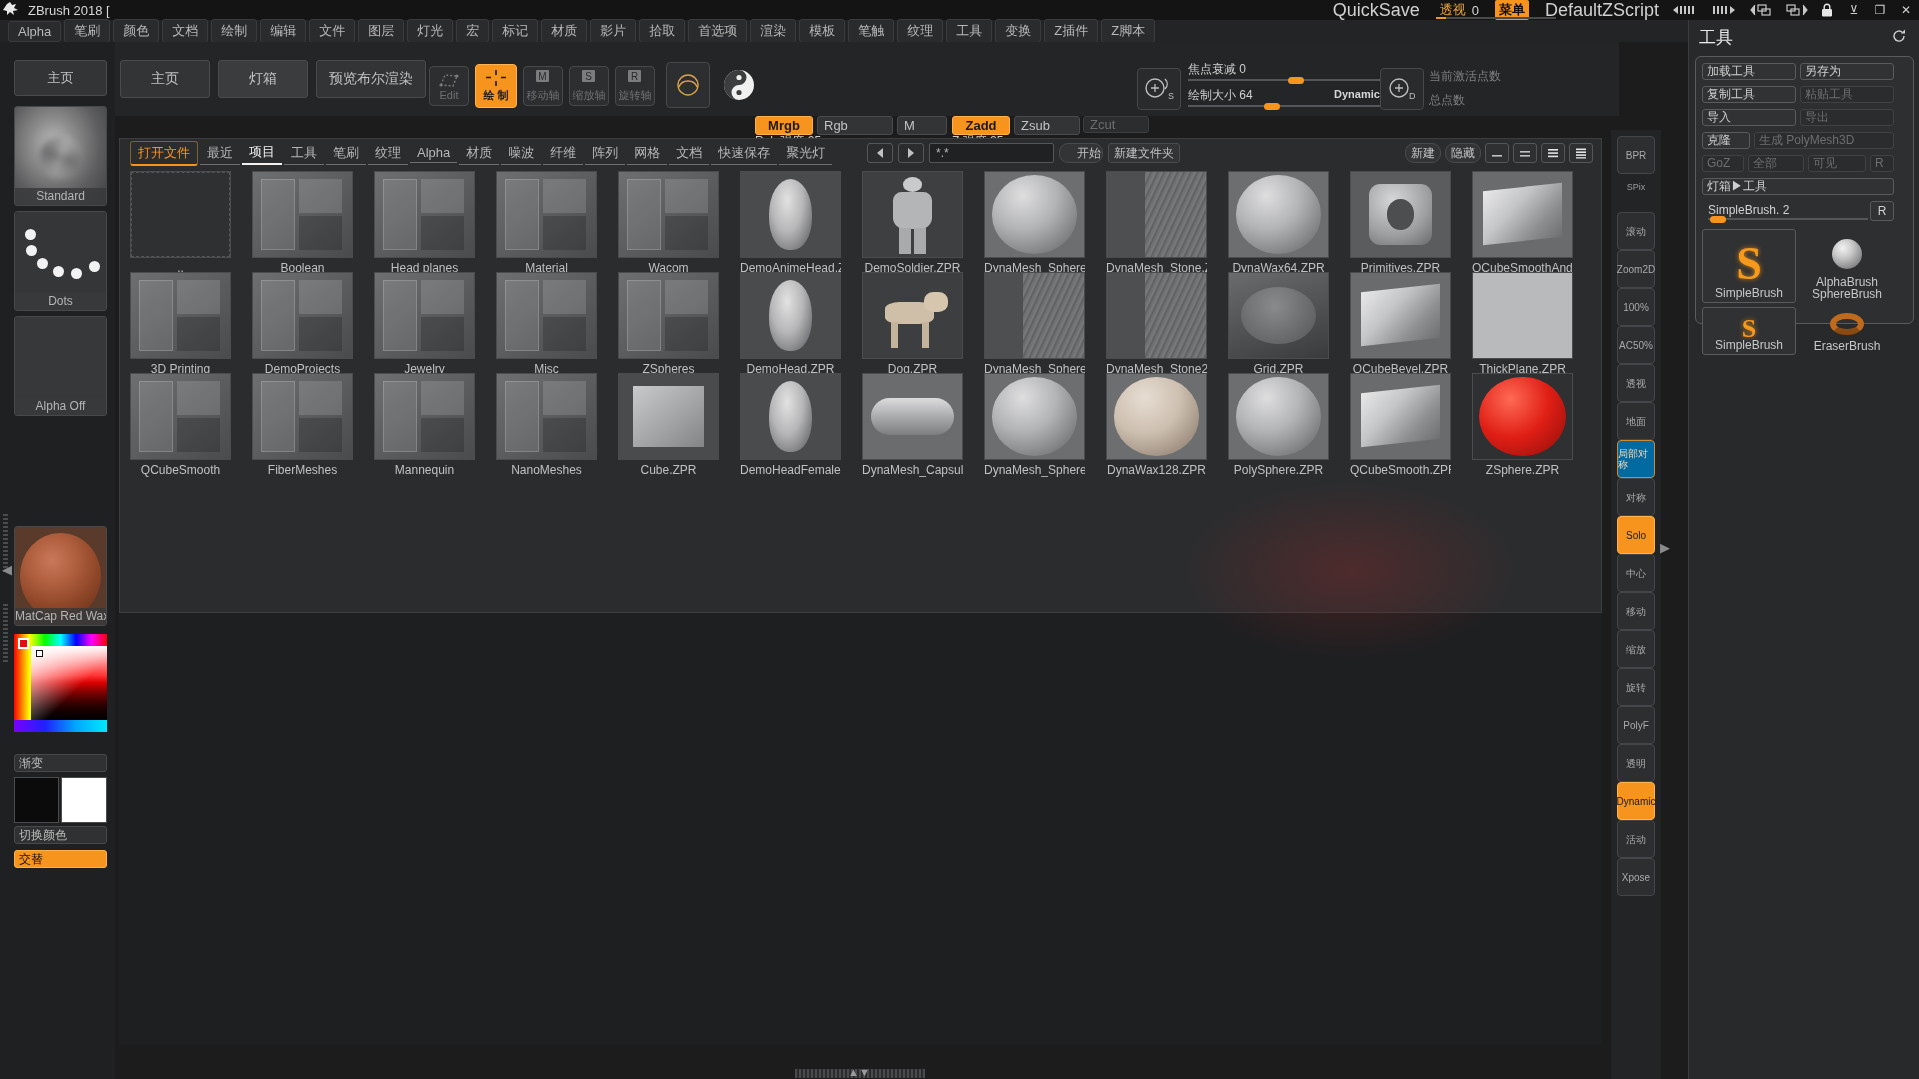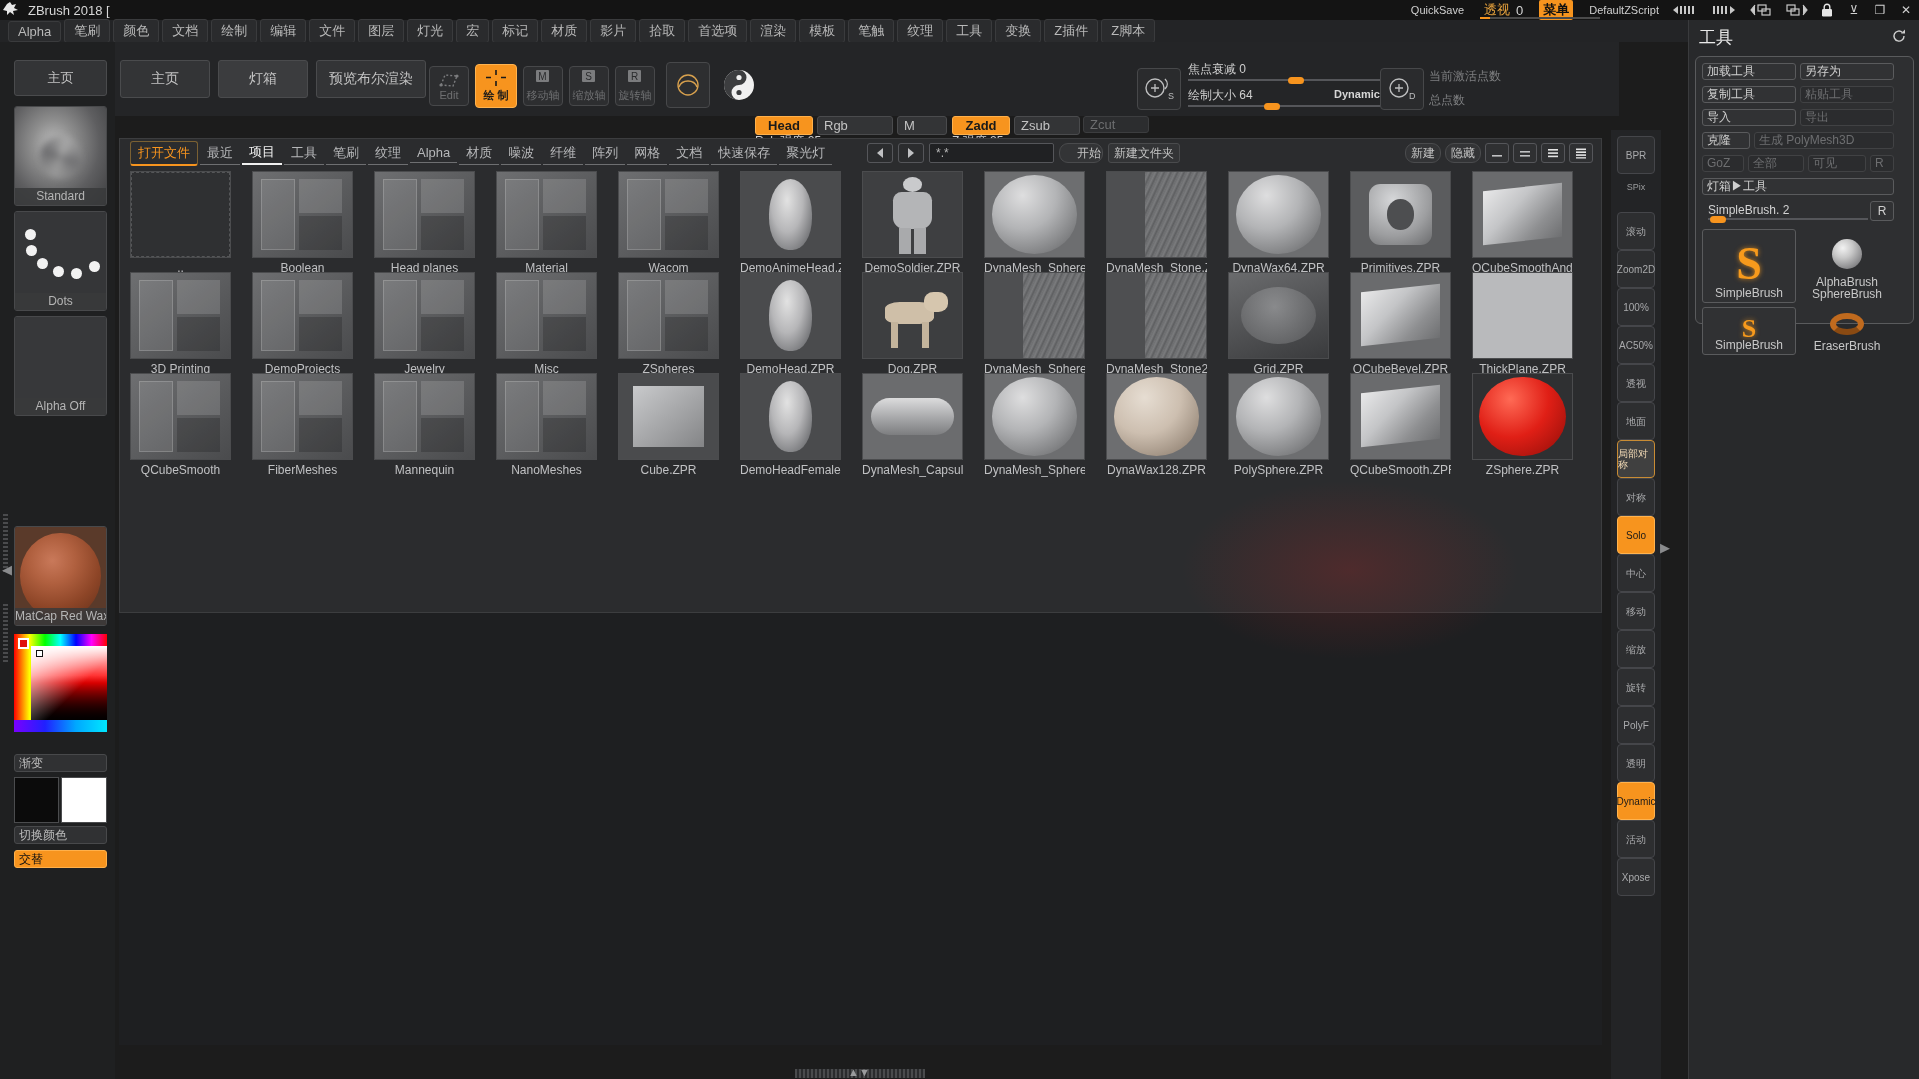--- a/index.html
+++ b/index.html
@@ -16,21 +16,21 @@
   .tbtn.dim { color:#6d6e70; border-color:#3c3d3f; background:#2c2d2f; }
   .tbtn.orange { background:#f7941e; border-color:#ffb04a; color:#1a1a1a; font-weight:bold; }
 
   
   #titlebar { position:absolute; left:0; top:0; width:1919px; height:20px;
     background:#141414; display:flex; align-items:center; }
   #titlebar .logo { width:20px; height:18px; margin-left:2px; position:relative; }
   #titlebar .title { font-size:13px; color:#d8d8d8; margin-left:6px; }
   #tb-right { position:absolute; right:0; top:0; height:20px; display:flex;
     align-items:center; gap:0px; }
-  #tb-right .item { font-size:11px; color:#d0d0d0; padding:0 10px; height:20px;
+  #tb-right .item { font-size:18px; color:#d0d0d0; padding:0 10px; height:20px;
     display:flex; align-items:center; cursor:pointer; }
   #tb-right .menubtn { background:#f7941e; color:#111; font-weight:bold; border-radius:2px;
     padding:1px 4px; margin:0 6px; font-size:13px; cursor:pointer; }
   .persp { display:flex; align-items:center; gap:6px; padding:0 10px; position:relative; }
   .persp .lbl { color:#e8a33d; font-size:13px; }
   .persp .val { color:#d5d5d5; font-size:13px; }
   .persp .bar { position:absolute; left:6px; bottom:0px; width:120px; height:2px; background:#4a4a4a; }
   .persp .bar i { position:absolute; left:0; top:0; width:10px; height:2px; background:#f7941e; }
   .winbtn { width:26px; height:20px; display:flex; align-items:center; justify-content:center;
     font-size:12px; color:#d0d0d0; cursor:pointer; }
@@ -131,21 +131,21 @@
   .lbcap { text-align:center; font-size:12px; color:#c0c1c3; margin-top:3px;
     white-space:nowrap; overflow:hidden; text-overflow:clip; }
 
   
   #rightbar { position:absolute; left:1611px; top:130px; width:50px; height:949px;
     background:#232426; }
   .rbtn { position:absolute; left:6px; width:38px; height:38px; background:#2d2e30;
     border:1px solid #45464a; border-radius:4px; font-size:10px; color:#a9aaac;
     display:flex; flex-direction:column; align-items:center; justify-content:center;
     cursor:pointer; line-height:11px; }
-  .rbtn.act { background:#404040; border-color:#c98c34; color:#f1d9b5; }
+  .rbtn.act { background:#0369a1; border-color:#c98c34; color:#f1d9b5; }
   .rbtn.orange { background:#f7941e; border-color:#ffb34f; color:#1a1a1a; }
   .rlabel { position:absolute; left:6px; width:38px; font-size:9px; color:#9a9b9d;
     text-align:center; }
 
   
   #toolpanel { position:absolute; left:1688px; top:20px; width:231px; height:1059px;
     background:#28292b; border-left:1px solid #3a3b3d; }
   #tp-title { position:absolute; left:10px; top:6px; font-size:17px; color:#e9e9e9; }
   #tp-refresh { position:absolute; right:12px; top:8px; width:16px; height:16px;
     color:#cfcfcf; font-size:15px; cursor:pointer; }
@@ -404,21 +404,21 @@
 
   <div class="bigbtn" style="left:602px;top:20px;width:44px;height:46px;background:transparent;border:none;">
     <svg width="34" height="34" viewBox="0 0 34 34">
       <circle cx="17" cy="17" r="15" fill="#f0f0f0"></circle>
       <path d="M17 2a15 15 0 000 30 7.5 7.5 0 010-15 7.5 7.5 0 000-15z" fill="#3c3d3f"></path>
       <circle cx="17" cy="9.5" r="2.6" fill="#f0f0f0"></circle>
       <circle cx="17" cy="24.5" r="2.6" fill="#3c3d3f"></circle>
     </svg>
   </div>
 
-  <div class="tbtn orange" style="position:absolute;left:640px;top:74px;width:58px;height:19px;">Head</div>
+  <div class="tbtn orange" style="position:absolute;left:640px;top:74px;width:58px;height:19px;">Mrgb</div>
   <div class="tbtn" style="position:absolute;left:702px;top:74px;width:76px;height:19px;justify-content:flex-start;padding-left:6px;">Rgb</div>
   <div class="tbtn" style="position:absolute;left:782px;top:74px;width:50px;height:19px;justify-content:flex-start;padding-left:6px;">M</div>
 
   <div class="slider" style="left:640px;top:96px;width:192px;">
     <span class="txt"><span>Rgb 强度</span>
       <span>25</span></span>
     <span class="track"></span>
       <span class="knob" style="left:86px;"></span>
   </div>
 

